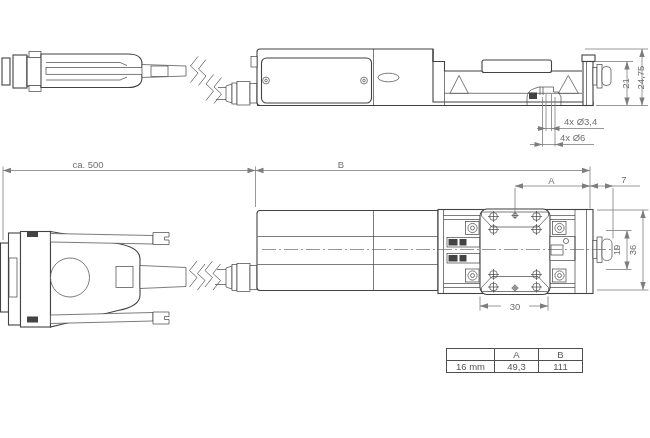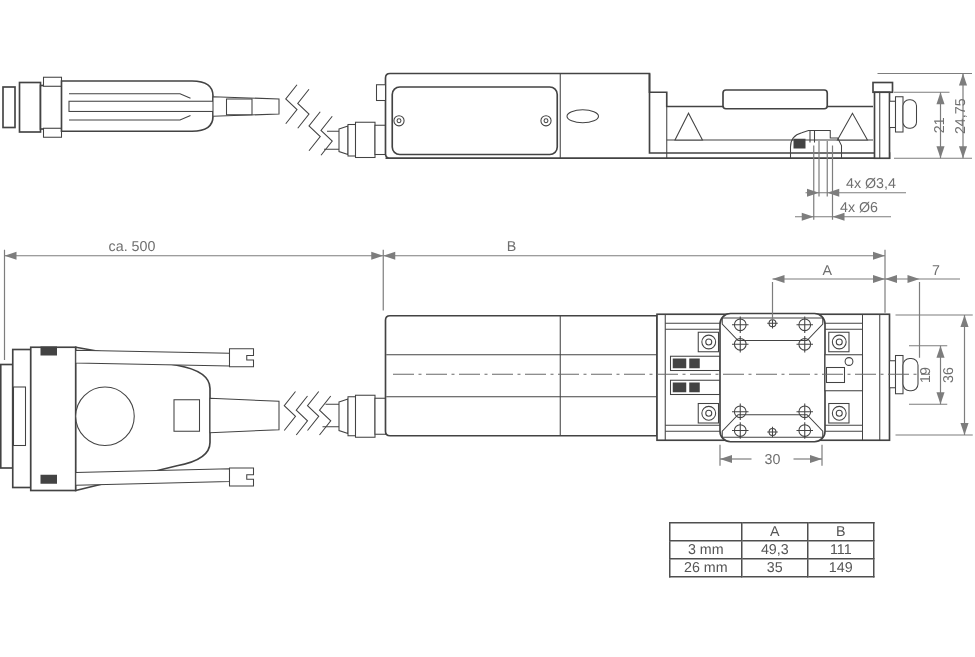--- a/index.html
+++ b/index.html
@@ -301,24 +301,19 @@
 </svg>
 
 <table id="variant-table">
   <tbody>
         <tr>
     <td class="c1"></td>
     <td class="c2">A</td>
     <td class="c3">B</td>
   </tr>
   <tr>
-    <td class="c1">3 mm</td>
+    <td class="c1">16 mm</td>
     <td class="c2">49,3</td>
     <td class="c3">111</td>
-  </tr>
-  <tr>
-    <td class="c1">26 mm</td>
-    <td class="c2">35</td>
-    <td class="c3">149</td>
   </tr>
 </tbody>
     </table>
 </div>
 
 </body></html>

